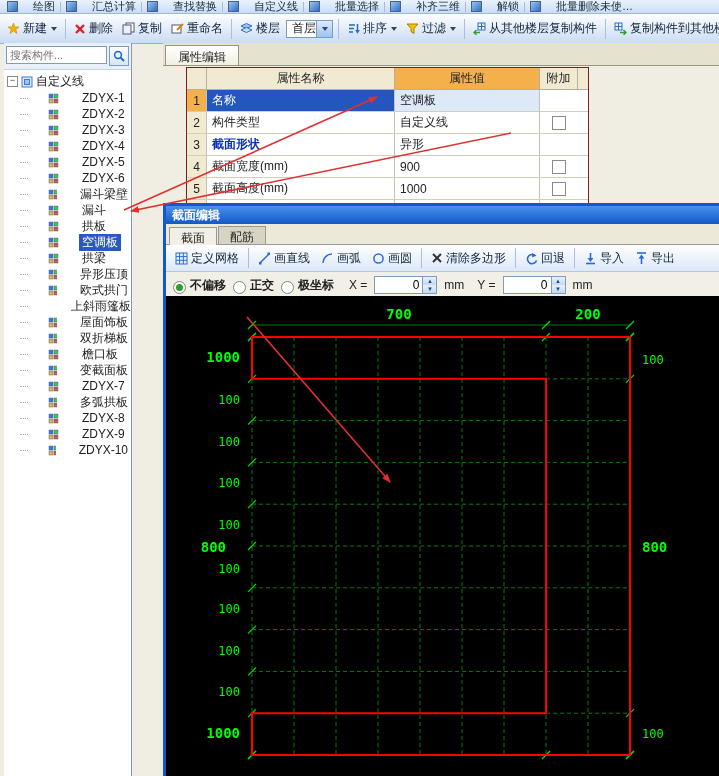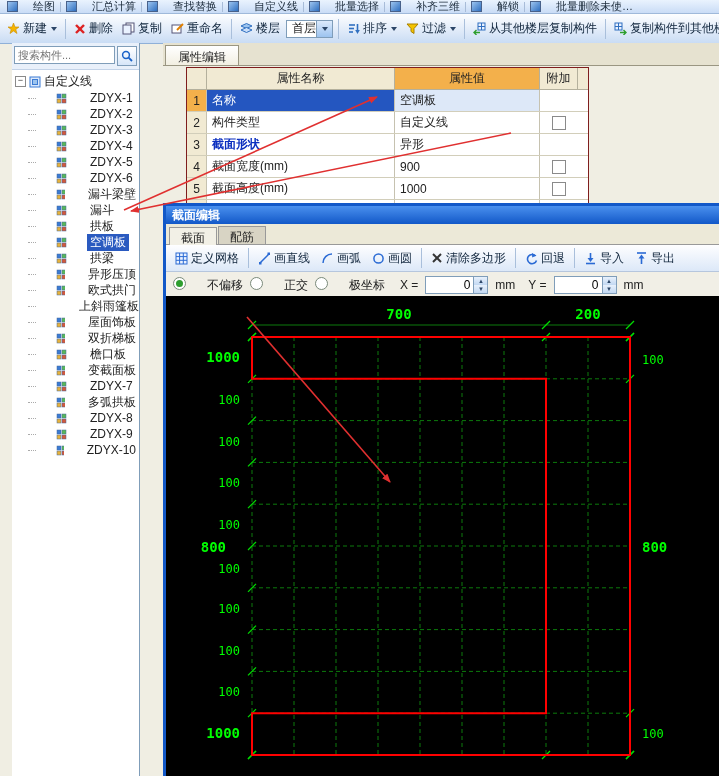--- a/index.html
+++ b/index.html
@@ -18,21 +18,21 @@
   #toolbar2{position:absolute;top:14px;left:0;right:0;height:29px;
     background:linear-gradient(#fdfeff,#dce8f8 65%,#c9dcf4);border-bottom:1px solid #8fb0d8;
     display:flex;align-items:center;gap:3px;padding:0 4px;white-space:nowrap;overflow:hidden;}
   .btn{display:inline-flex;align-items:center;gap:3px;padding:2px 3px;border-radius:2px;color:#10253c;}
   .caret{width:0;height:0;border-left:3px solid transparent;border-right:3px solid transparent;border-top:4px solid #2c4668;display:inline-block;margin-left:1px;}
   .vsep{width:1px;height:20px;background:#a9bfdb;display:inline-block;margin:0 2px;flex:none;}
   .combo{display:inline-flex;align-items:center;background:#fff;border:1px solid #7f9db9;height:18px;width:70px;padding-left:5px;justify-content:space-between;box-sizing:border-box;}
   .combo .dd{width:15px;height:16px;background:linear-gradient(#dceafc,#9cc3ef);border-left:1px solid #7f9db9;display:flex;align-items:center;justify-content:center;}
 
   
-  #left-panel{position:absolute;top:43px;left:12px;width:128px;bottom:0;background:#fff;border-right:1px solid #7f9db9;box-sizing:border-box;}
+  #left-panel{position:absolute;top:43px;left:4px;width:128px;bottom:0;background:#fff;border-right:1px solid #7f9db9;box-sizing:border-box;}
   #search-row{display:flex;gap:2px;padding:3px 2px;background:#e9f0fa;border-bottom:1px solid #c3d3e8;}
   #search-input{flex:1;height:16px;border:1px solid #7f9db9;font-size:11px;padding:0 3px;color:#555;font-family:inherit;min-width:0;}
   #search-btn{width:20px;height:20px;border:1px solid #7f9db9;background:linear-gradient(#ffffff,#d7e6f9);display:flex;align-items:center;justify-content:center;padding:0;}
   #tree{padding:3px 0 0 3px;overflow:hidden;}
   .tree-root{display:flex;align-items:center;gap:3px;height:17px;}
   .expander{width:9px;height:9px;border:1px solid #8a8a8a;background:#fff;font-size:9px;line-height:7px;text-align:center;color:#333;flex:none;}
   .tree-row{display:flex;align-items:center;height:16px;padding-left:13px;gap:20px;}
   .tree-stub{width:8px;border-bottom:1px dotted #aaa;height:0;flex:none;}
   .tree-label{padding:0 3px;white-space:nowrap;}
   .tree-label.sel{background:#2a5ac0;color:#fff;}
@@ -60,21 +60,21 @@
 
   
   #dialog{position:absolute;left:163px;top:203px;width:566px;height:580px;border:3px solid #1258c8;border-bottom:none;background:#ece9d8;z-index:10;box-sizing:content-box;}
   #dlg-title{height:18px;background:linear-gradient(180deg,#4a90ee,#1258c8);color:#fff;font-weight:bold;display:flex;align-items:center;padding-left:6px;}
   #dlg-tabs{height:20px;display:flex;align-items:flex-end;padding-left:3px;background:#ece9d8;border-bottom:1px solid #999;gap:1px;}
   .dtab{padding:2px 11px;border:1px solid #999;border-bottom:none;background:#d8d4c4;height:18px;box-sizing:border-box;}
   .dtab.active{background:#f2f0e6;position:relative;top:1px;}
   #dlg-toolbar{height:26px;background:linear-gradient(#fefeff,#dce8f8);border-bottom:1px solid #b6c6dd;display:flex;align-items:center;gap:3px;padding:0 5px;white-space:nowrap;overflow:hidden;}
   .dbtn{display:inline-flex;align-items:center;gap:3px;padding:1px 4px;color:#10253c;}
   #dlg-options{height:26px;background:#f1efe6;border-bottom:1px solid #9a9a8a;display:flex;align-items:center;gap:7px;padding:0 7px;}
-  .opt{display:inline-flex;align-items:flex-start;gap:21px;}
+  .opt{display:inline-flex;align-items:flex-end;gap:4px;font-weight:bold;}
   .radio{width:11px;height:11px;border-radius:50%;border:1px solid #7a8a7a;background:#fff;display:inline-block;position:relative;flex:none;}
   .radio.on::after{content:"";position:absolute;left:2px;top:2px;right:2px;bottom:2px;background:#2e9e2e;border-radius:50%;}
   .spin{display:inline-flex;border:1px solid #7f9db9;background:#fff;height:18px;box-sizing:border-box;}
   .spin input{width:44px;border:none;text-align:right;font-size:12px;padding:0 3px 0 0;font-family:inherit;outline:none;}
   .updown{width:13px;display:flex;flex-direction:column;border-left:1px solid #7f9db9;}
   .updown span{flex:1;font-size:6px;line-height:8px;text-align:center;background:linear-gradient(#e8f1fc,#c2d8f2);color:#2c4668;}
   #dlg-canvas{position:absolute;left:0;top:90px;right:0;bottom:0;background:#000;}
   #overlay{position:absolute;left:0;top:0;z-index:50;pointer-events:none;}
 </style>
 </head>

